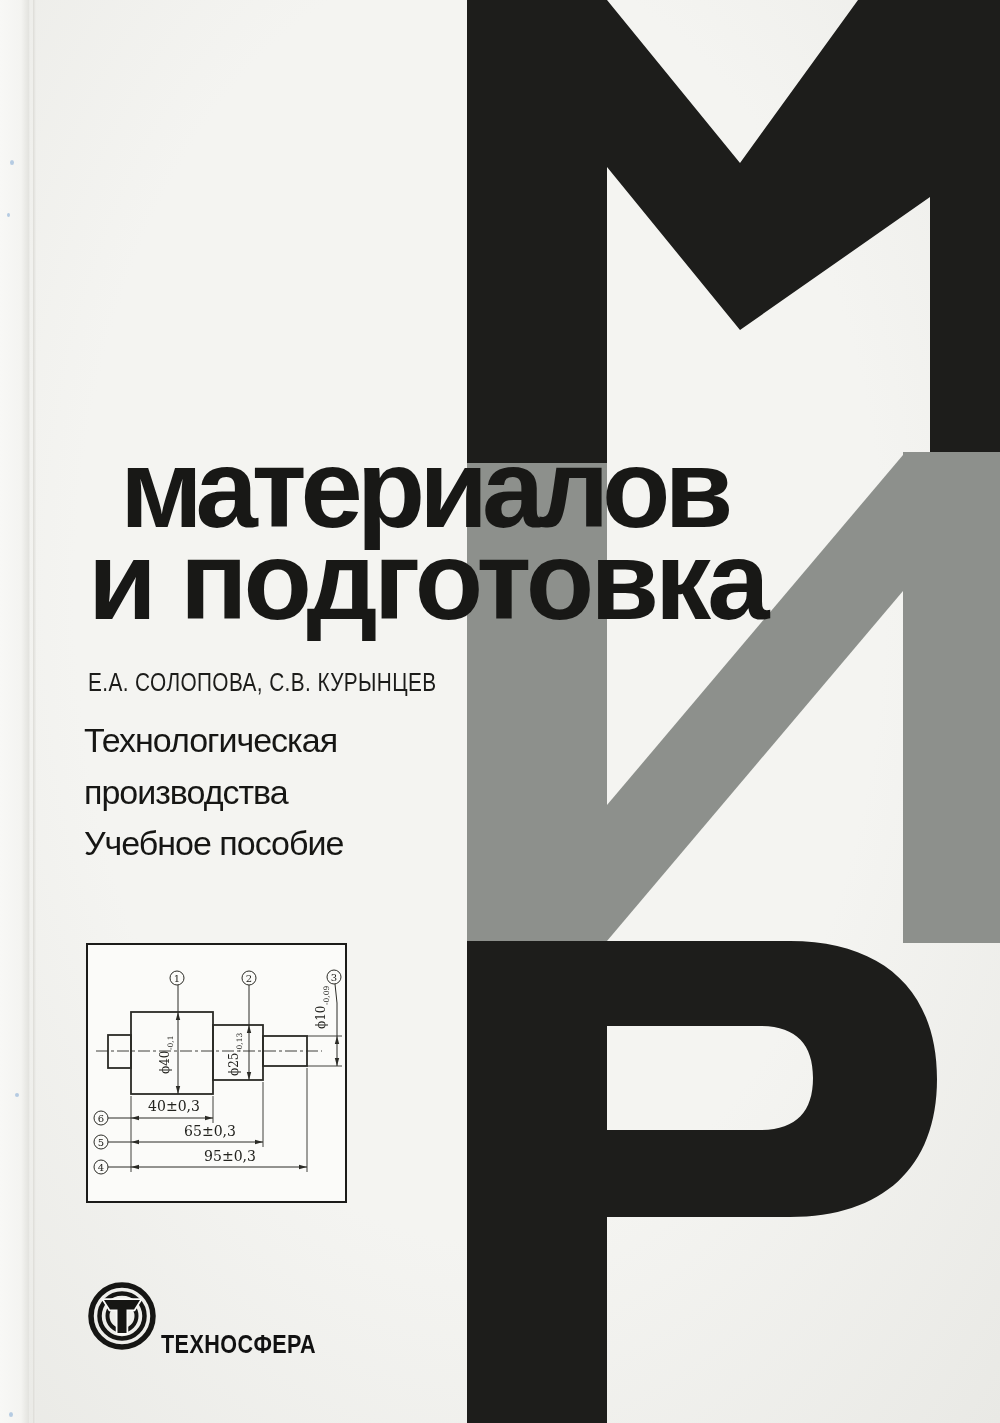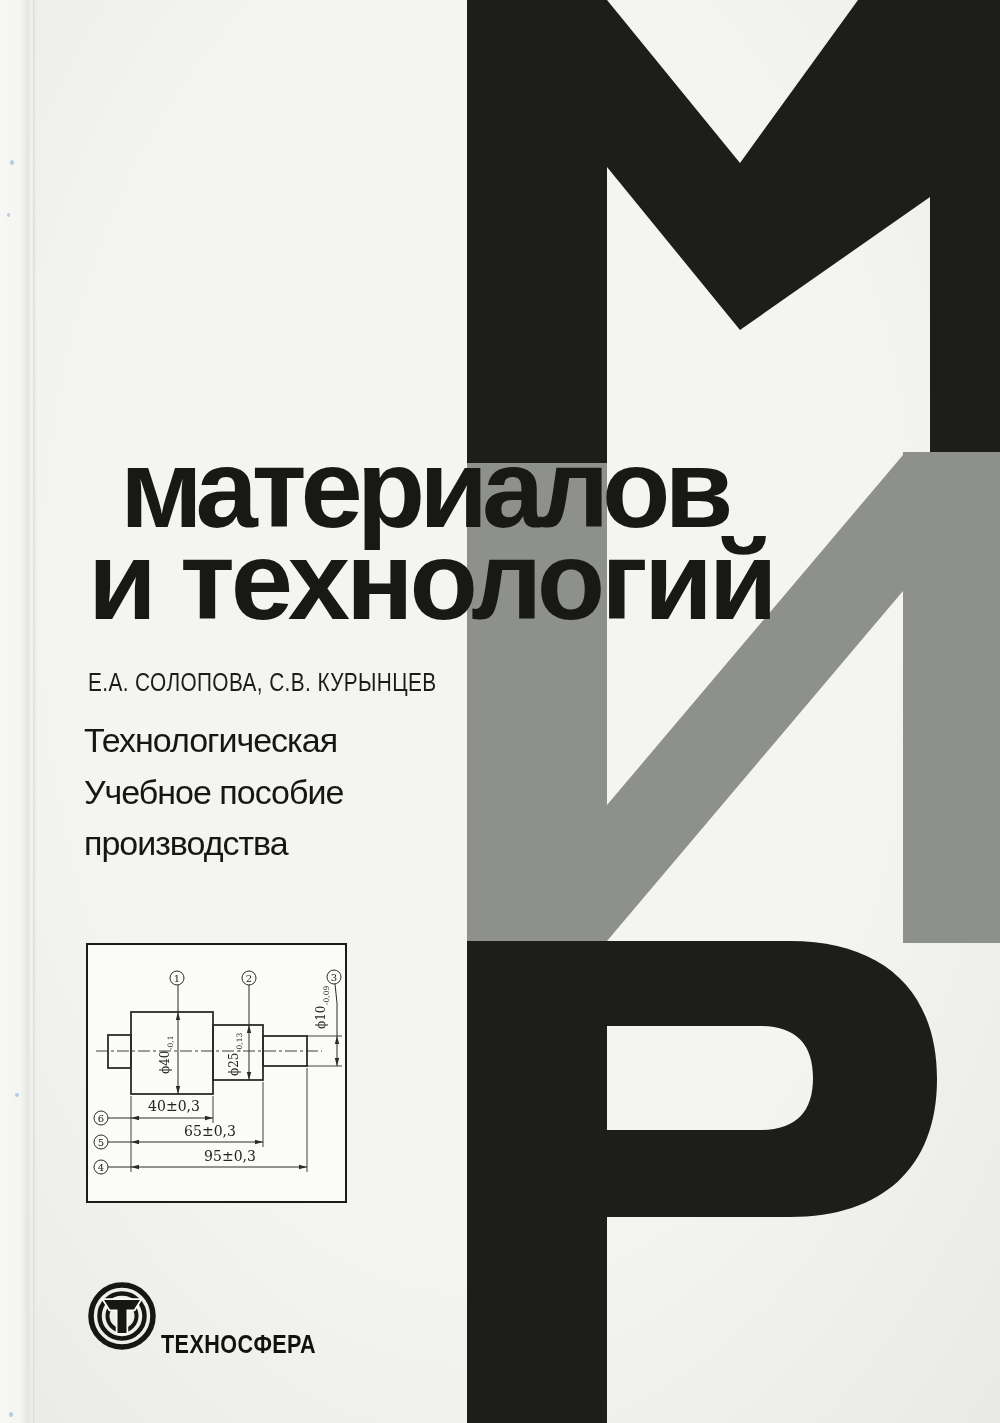--- a/index.html
+++ b/index.html
@@ -45,28 +45,28 @@
 
     <path fill="#1d1d1b" d="M467,0 L607,0 L740,163 L858,0 L1000,0 L1000,452 L930,452 L930,197 L740,330 L607,167 L607,463 L467,463 Z"></path>
 
     <g fill="#1d1d1b">
       <path d="M467,941 H607 V1423 H467 Z"></path>
       <path d="M607,941 H790 C882,941 937,990 937,1079 C937,1168 882,1217 790,1217 H607 V1130 H760 C796,1130 813,1112 813,1078 C813,1044 796,1026 760,1026 H607 Z"></path>
     </g>
   </svg>
 
   <div class="txt series" id="series-1">материалов</div>
-  <div class="txt series" id="series-2">и технологий</div>
+  <div class="txt series" id="series-2">и подготовка</div>
 
   <div class="txt" id="authors">Е.А. СОЛОПОВА, С.В. КУРЫНЦЕВ</div>
 
   <div class="txt" id="title">
     <div>Технологическая</div>
+    <div>производства</div>
     <div>Учебное пособие</div>
-    <div>производства</div>
   </div>
 
   <div class="drawing-box">
     <svg width="256" height="255" viewBox="0 0 256 255">
 
       <line class="d-line" x1="8" y1="106" x2="234" y2="106" stroke-width="0.9" stroke-dasharray="12 3 3 3" stroke="#44443e"></line>
 
       <g class="d-line" stroke-width="1.8">
         <rect x="20" y="90" width="23" height="33"></rect>
         <rect x="43" y="67" width="82" height="82"></rect>

